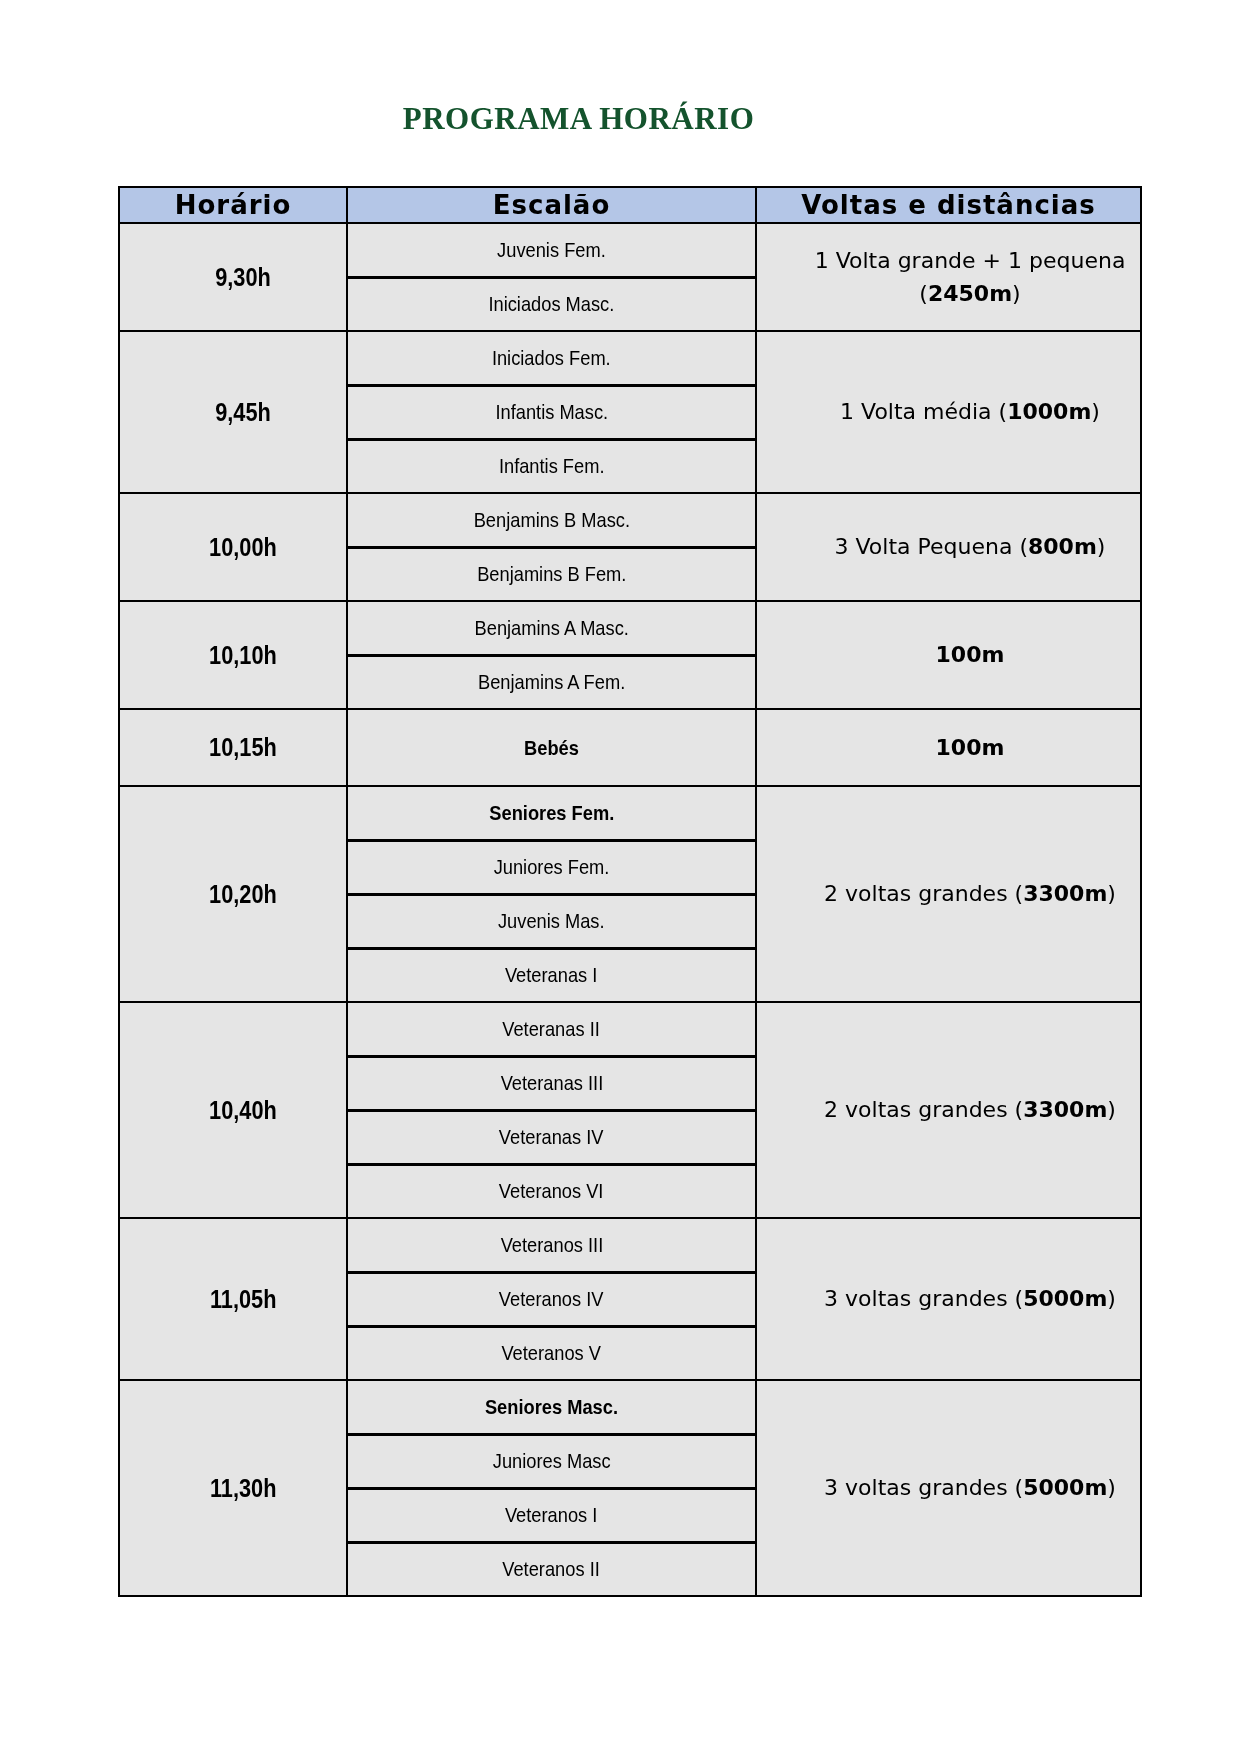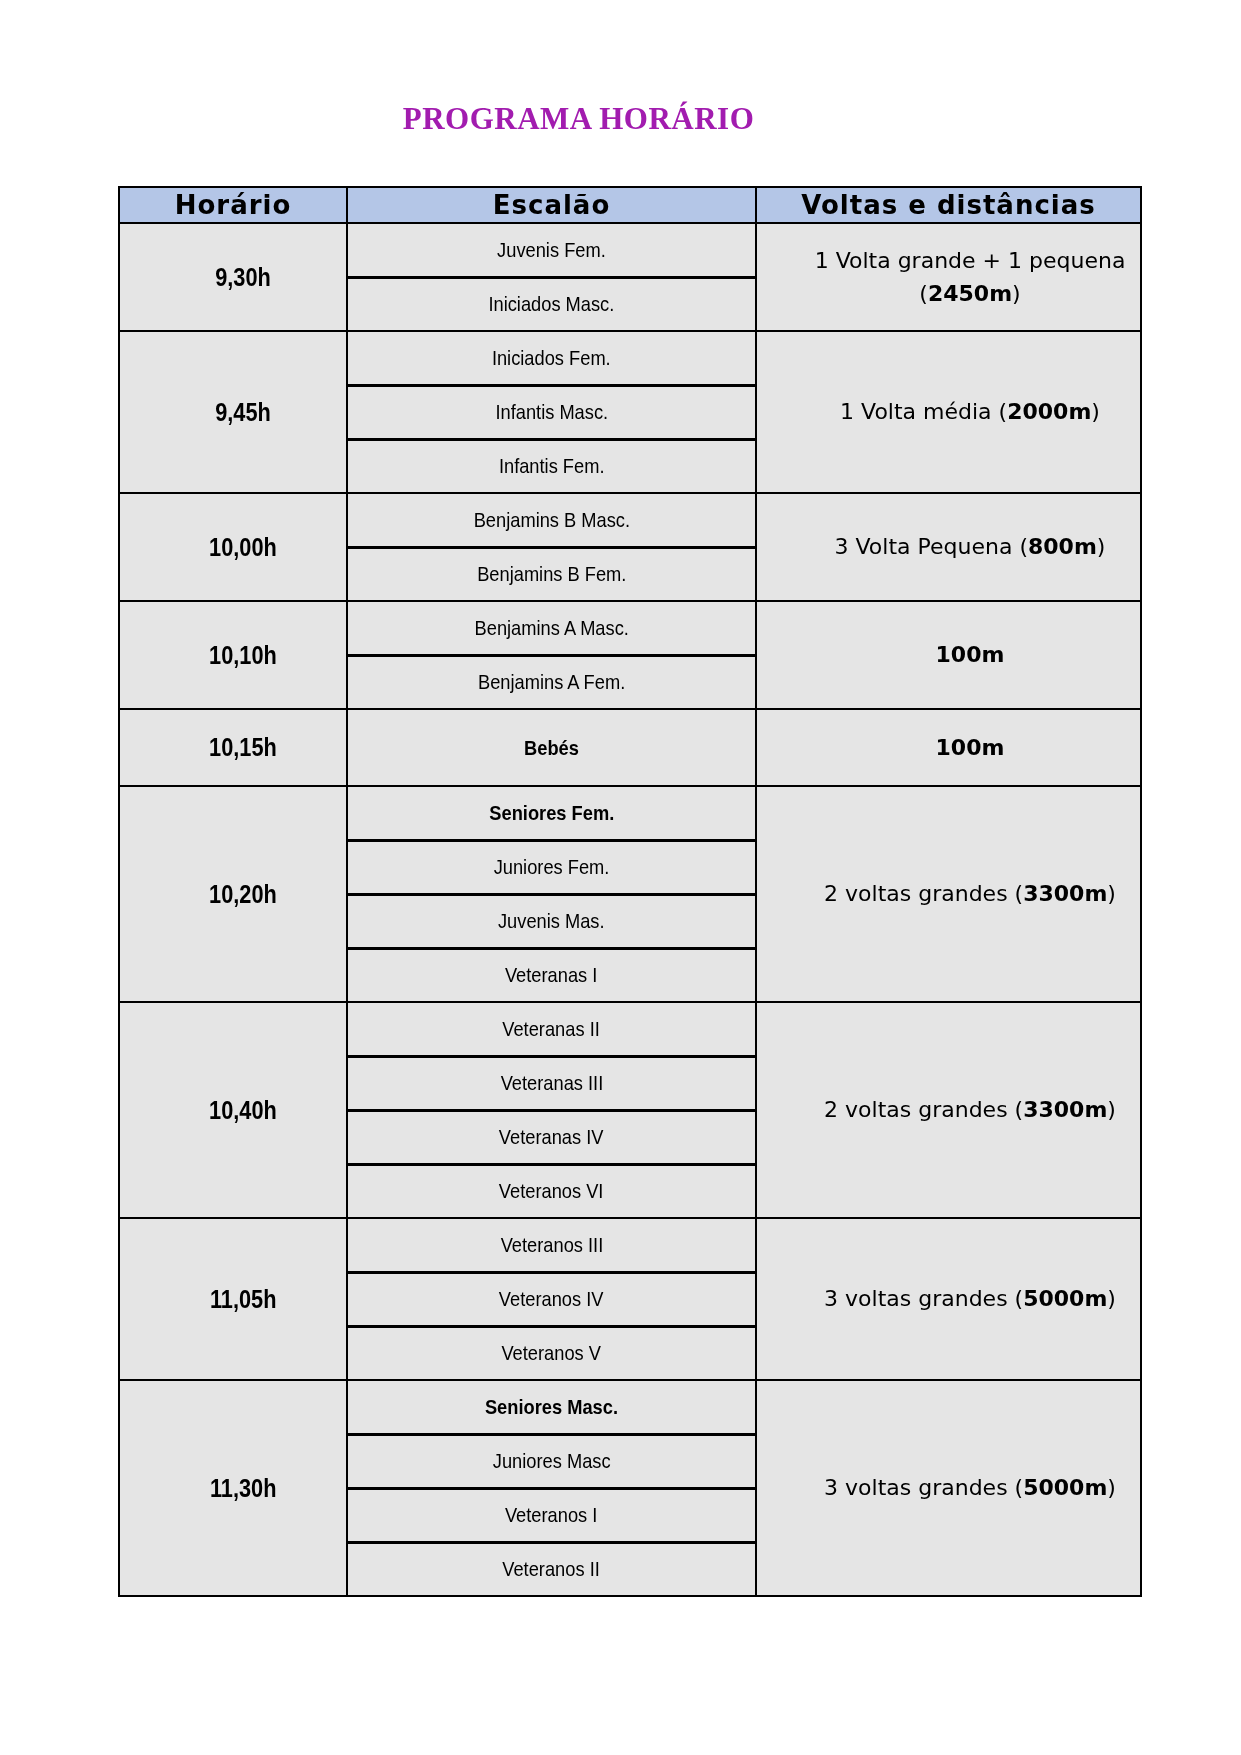--- a/index.html
+++ b/index.html
@@ -13,21 +13,21 @@
   .title {
     position:absolute;
     top:101px; left:0;
     width:1157px;
     margin:0;
     text-align:center;
     font-family:"Liberation Serif", serif;
     font-weight:bold;
     font-size:31px;
     letter-spacing:0.5px;
-    color:#a21caf;
+    color:#14532d;
   }
   table.schedule {
     position:absolute;
     left:118px; top:186px;
     border-collapse:collapse;
     table-layout:fixed;
   }
   col.c1 { width:228px; }
   col.c2 { width:409px; }
   col.c3 { width:385px; }
@@ -96,21 +96,21 @@
             <div class="dist-line"><span>(</span><span class="b">2450m</span><span>)</span></div>
           </td>
         </tr>
         <tr>
           <td class="cat div-top"><span class="narrow">Iniciados Masc.</span></td>
         </tr>
         <tr>
           <td class="time" rowspan="3"><span class="narrow">9,45h</span></td>
           <td class="cat"><span class="narrow">Iniciados Fem.</span></td>
           <td class="dist" rowspan="3">
-            <div class="dist-line"><span>1 Volta média (</span><span class="b">2000m</span><span>)</span></div>
+            <div class="dist-line"><span>1 Volta média (</span><span class="b">1000m</span><span>)</span></div>
           </td>
         </tr>
         <tr>
           <td class="cat div-top"><span class="narrow">Infantis Masc.</span></td>
         </tr>
         <tr>
           <td class="cat div-top"><span class="narrow">Infantis Fem.</span></td>
         </tr>
         <tr>
           <td class="time" rowspan="2"><span class="narrow">10,00h</span></td>

